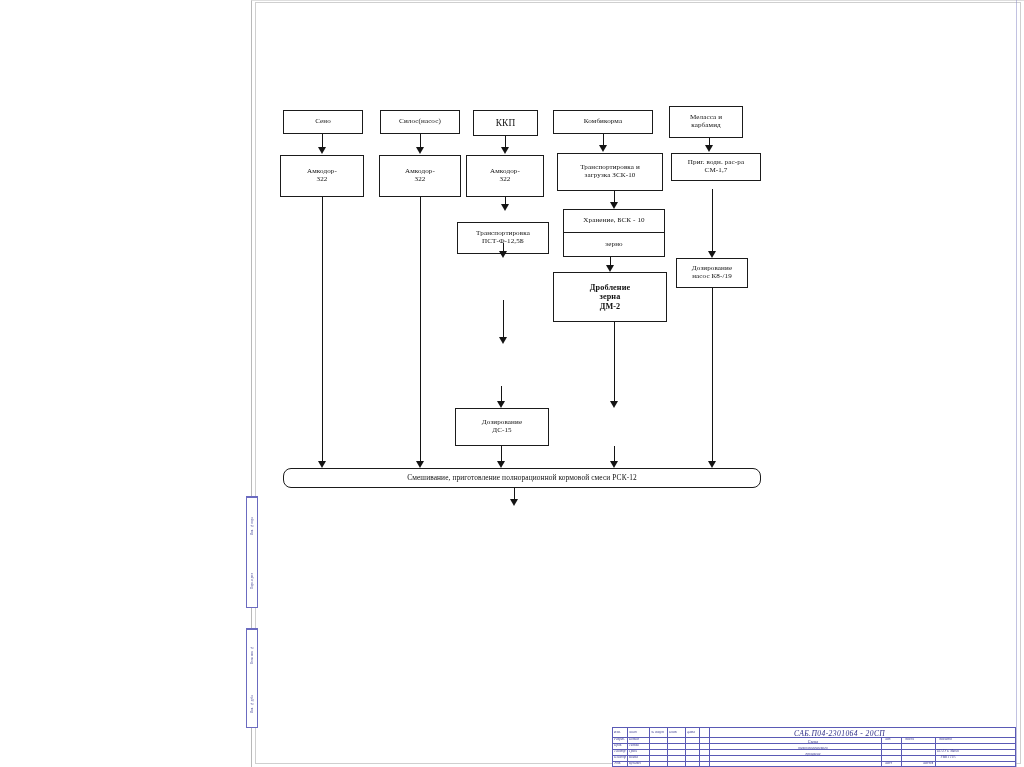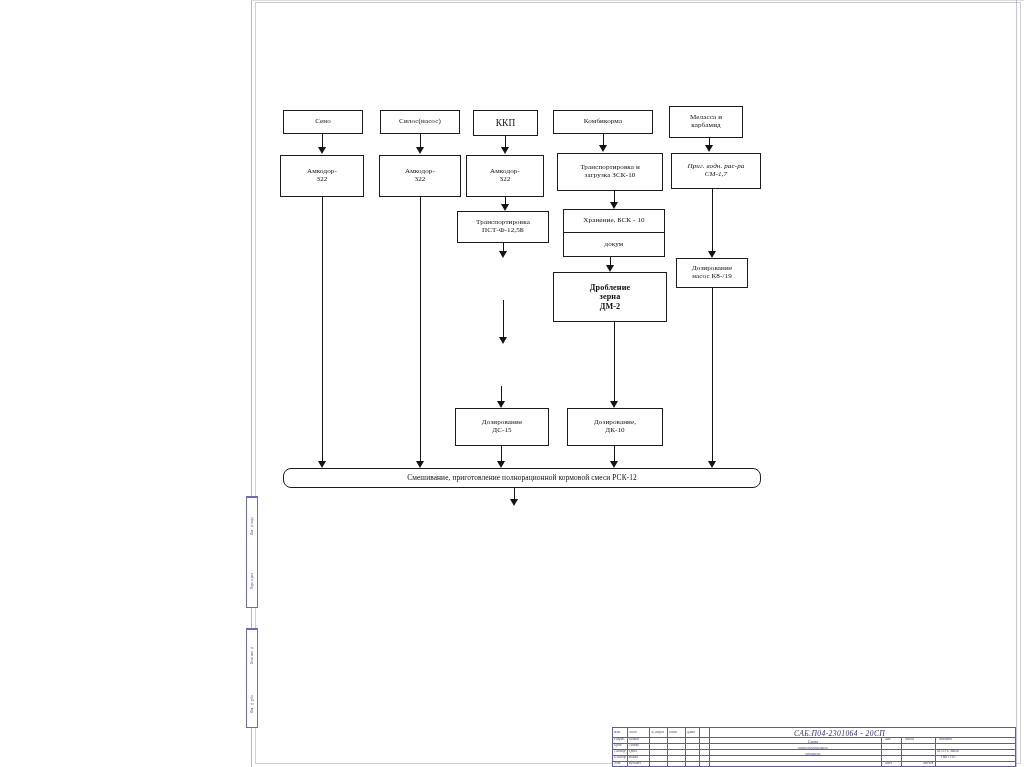--- a/index.html
+++ b/index.html
@@ -201,47 +201,44 @@
   </div>
   <div class="node" style="left:379px;top:155px;width:82px;height:42px;">
     <span class="txt multi">Амкодор-<br>322</span>
   </div>
   <div class="node" style="left:466px;top:155px;width:78px;height:42px;">
     <span class="txt multi">Амкодор-<br>322</span>
   </div>
   <div class="node" style="left:557px;top:153px;width:106px;height:38px;">
     <span class="txt multi">Транспортировка и<br>загрузка ЗСК-10</span>
   </div>
-  <div class="node" style="left:671px;top:153px;width:90px;height:36px;font-style:italic;">
+  <div class="node" style="left:671px;top:153px;width:90px;height:28px;">
     <span class="txt multi">Приг. водн. рас-ра<br>СМ-1,7</span>
   </div>
 
-  <div class="node" style="left:457px;top:211px;width:92px;height:32px;">
+  <div class="node" style="left:457px;top:222px;width:92px;height:32px;">
     <span class="txt multi">Транспортировка<br>ПСТ-Ф-12,5Б</span>
   </div>
   <div class="node" style="left:563px;top:209px;width:102px;height:24px;justify-content:center;">
     <span class="txt">Хранение, БСК - 10</span>
   </div>
   <div class="node" style="left:563px;top:233px;width:102px;height:24px;border-top:none;">
-    <span class="txt">докум</span>
+    <span class="txt">зерно</span>
   </div>
   <div class="node" style="left:676px;top:258px;width:72px;height:30px;">
     <span class="txt multi">Дозирование<br>насос К8-/19</span>
   </div>
 
   <div class="node bold" style="left:553px;top:272px;width:114px;height:50px;">
     <span class="txt multi">Дробление<br>зерна<br>ДМ-2</span>
   </div>
 
 
   <div class="node" style="left:455px;top:408px;width:94px;height:38px;">
     <span class="txt multi">Дозирование<br>ДС-15</span>
-  </div>
-  <div class="node" style="left:567px;top:408px;width:96px;height:38px;">
-    <span class="txt multi">Дозирование,<br>ДК-10</span>
   </div>
 
   <div class="node wide-bar" style="left:283px;top:468px;width:478px;height:20px;border-radius:8px;">
     <span class="txt">Смешивание, приготовление полнорационной кормовой смеси РСК-12</span>
   </div>
 
 
   <div class="vline" style="left:322px;top:134px;height:14px;"></div>
   <div class="arrowhead" style="left:318px;top:147px;"></div>
 

